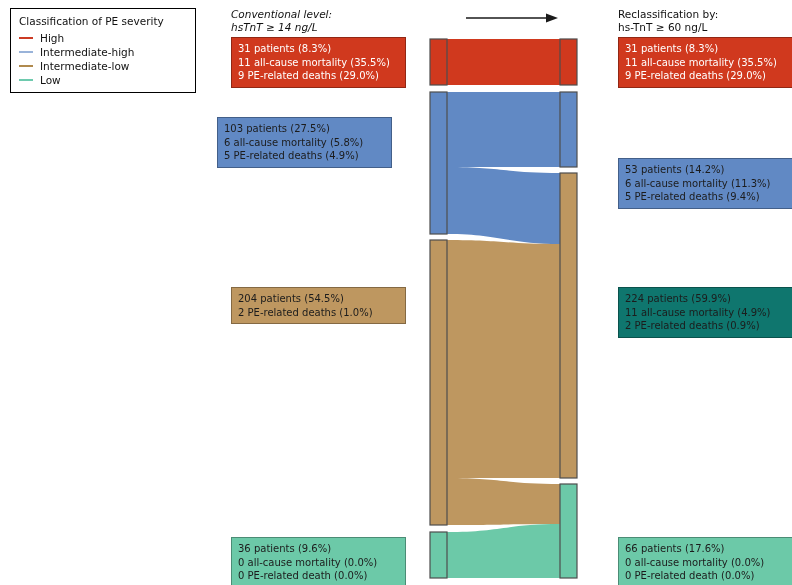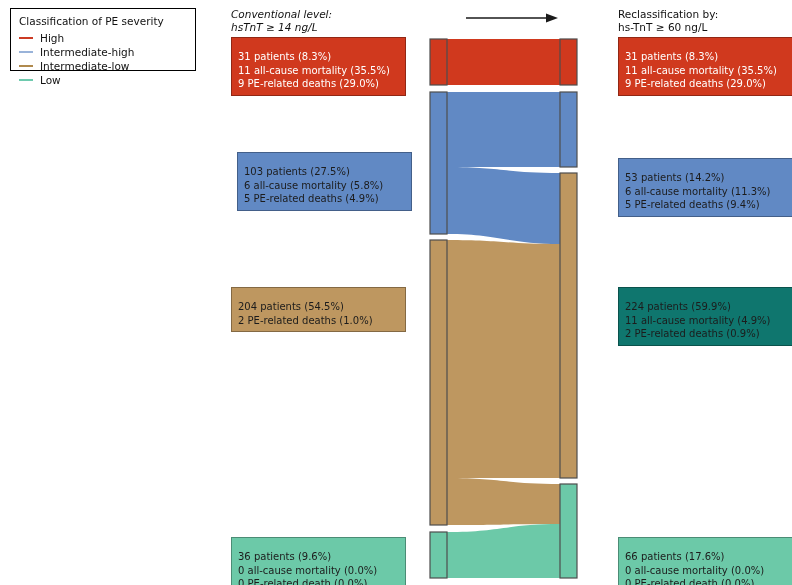--- a/index.html
+++ b/index.html
@@ -8,21 +8,21 @@
     background:#ffffff;
     font-family:"DejaVu Sans","Liberation Sans",sans-serif;
     color:#1a1a1a;
     position:relative;
     overflow:hidden;
   }
   .abs{position:absolute;}
 
   
   #legend{
-    left:10px;top:8px;width:186px;height:63px;
+    left:10px;top:8px;width:186px;height:85px;
     border:1px solid #000;background:#fff;
     box-sizing:border-box;
     padding:6px 8px 0 8px;
   }
   #legend .ltitle{font-size:10.5px;line-height:13px;margin-bottom:3px;color:#111;}
   .lrow{display:flex;align-items:center;height:14px;text-align:center;}
   .lswatch{width:14px;height:0;border-top:2px solid #000;margin-right:7px;flex:0 0 14px;}
   .llabel{font-size:10.5px;line-height:14px;color:#111;}
 
   
@@ -30,30 +30,30 @@
   #head-left{left:231px;top:8px;font-style:italic;}
   #head-right{left:618px;top:8px;}
 
   
   #arrow{left:466px;top:12px;width:92px;height:12px;}
 
   
   .box{
     box-sizing:border-box;
     border:1px solid rgba(0,0,0,.30);
-    padding:12px 6px 4px 6px;
+    padding:4px 6px 4px 6px;
     font-size:10px;line-height:13.5px;
     width:175px;
   }
   .box div{white-space:nowrap;}
   .box.light{color:#ffffff;}
   .box.dark{color:#1c1c1c;}
 
   #bL0{left:231px;top:37px;}
-  #bL1{left:237px;top:117px;margin-top:35px;}
+  #bL1{left:217px;top:117px;}
   #bL2{left:231px;top:287px;}
   #bL3{left:231px;top:537px;}
   #bR0{left:618px;top:37px;}
   #bR1{left:618px;top:124px;}
   #bR2{left:618px;top:287px;}
   #bR3{left:618px;top:537px;}
 
   
   #sankey{left:425px;top:30px;width:175px;height:556px;}
 </style>

